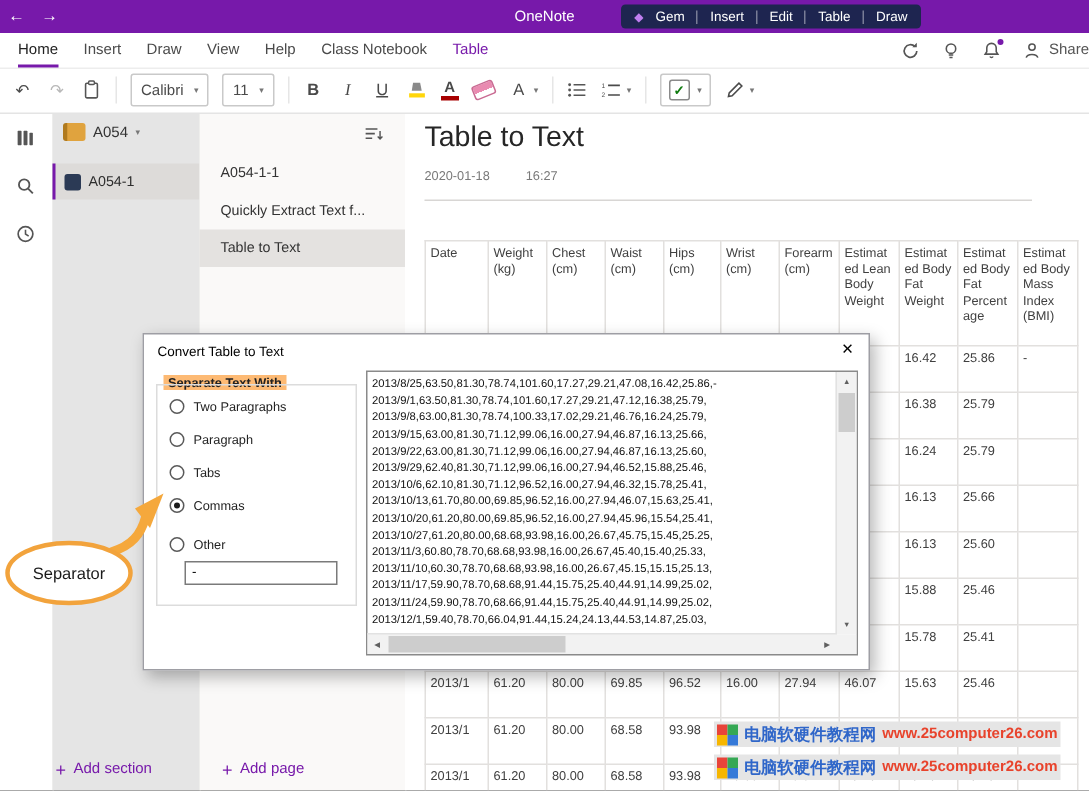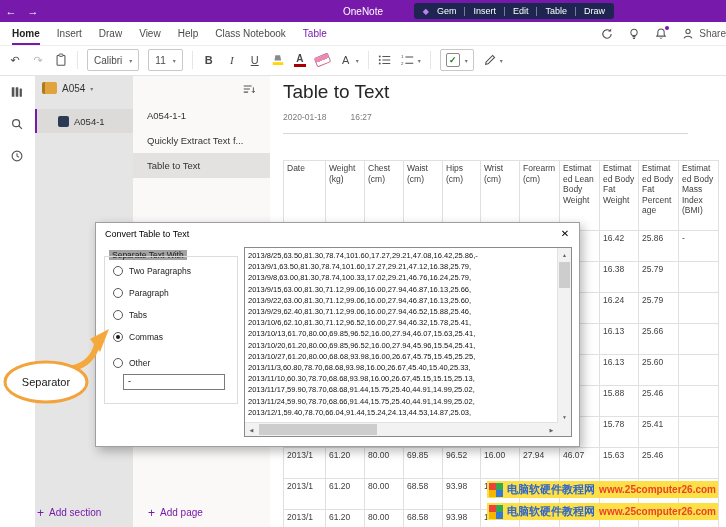--- a/index.html
+++ b/index.html
@@ -15,21 +15,21 @@
             display:flex;align-items:center;padding:0 9px;gap:8px;font-size:9px;}
   .gem-diamond{color:#c07ef0;font-size:8px;}
   .gem-sep{width:1px;height:9px;background:rgba(255,255,255,.4);}
   .gem-item{color:#fff;}
 
   
   .tabsbar{position:absolute;left:0;top:22px;width:726px;height:23px;background:#fff;
            border-bottom:1px solid #ededed;display:flex;align-items:stretch;padding-left:12px;
            gap:17px;font-size:10px;color:#4a4a4a;z-index:9;}
   .rtab{display:flex;align-items:center;border-bottom:2px solid transparent;padding-top:2px;}
-  .rtab.active{font-weight:bold;color:#222;border-bottom-color:#7719aa;}
+  .rtab.active{font-weight:normal;color:#222;border-bottom-color:#7719aa;}
   .rtab.contextual{color:#7719aa;}
   .tabs-right{margin-left:auto;display:flex;align-items:center;gap:13px;padding-right:12px;color:#555;}
   .ic{width:14px;height:14px;display:block;}
   .icon-btn{position:relative;display:flex;align-items:center;color:#555;}
   .share-btn{display:flex;align-items:center;gap:4px;}
   .bell-dot{position:absolute;right:-1px;top:-1px;width:4px;height:4px;border-radius:50%;background:#7719aa;}
 
   
   .toolbar{position:absolute;left:0;top:45px;width:726px;height:30px;background:#fff;
            border-bottom:1px solid #e4e4e4;display:flex;align-items:center;padding-left:8px;
@@ -56,21 +56,21 @@
 
   
   .rail{position:absolute;left:0;top:75px;width:35px;bottom:0;background:#fff;
         border-right:1px solid #eceae8;}
   .rail-icon{position:absolute;left:10px;color:#555;}
   
   .sections{position:absolute;left:35px;top:75px;width:98px;bottom:0;background:#e5e5e5;
             border-right:1px solid #e1dfdd;}
   .nb-header{height:26px;display:flex;align-items:center;gap:5px;padding:0 7px;font-size:10px;color:#333;}
   .nb-icon{width:12px;height:12px;background:#e0a33e;border-left:3px solid #b07a1e;border-radius:2px;display:block;}
-  .sec-item{height:24px;margin-top:8px;display:flex;align-items:center;gap:5px;padding:0 21px;
+  .sec-item{height:24px;margin-top:8px;display:flex;align-items:center;gap:5px;padding:0 6px;
             background:#dddbd9;border-left:2px solid #7719aa;font-size:9.5px;color:#2e2e2e;}
   .sec-icon{width:11px;height:11px;background:#2b3a55;border-radius:2px;display:block;}
   
   .pages{position:absolute;left:133px;top:75px;width:137px;bottom:0;background:#faf9f8;
          border-right:1px solid #e1dfdd;}
   .pages-top{height:28px;position:relative;}
   .sort-icon{position:absolute;right:14px;top:9px;color:#555;}
   .page-item{height:25px;display:flex;align-items:center;padding:0 14px;font-size:9.5px;color:#333;}
   .page-item.selected{background:#e4e2e0;}
   .add-btn{position:absolute;display:flex;align-items:center;gap:5px;color:#7719aa;
@@ -90,21 +90,21 @@
   .onetable tr.hdr{height:70px;}
   .onetable tr.hdr td{white-space:normal;word-wrap:break-word;}
 
   
   .dialog{position:absolute;left:95px;top:222px;width:483px;height:223px;background:#fff;
           border:1px solid #9e9ea4;box-shadow:3px 4px 10px rgba(0,0,0,.28);z-index:30;}
   .dlg-title{position:absolute;left:9px;top:6px;font-size:9px;color:#000;}
   .dlg-close{position:absolute;right:6px;top:3px;width:16px;height:16px;line-height:16px;
              text-align:center;font-size:10px;color:#000;}
   .groupbox{position:absolute;left:8px;top:33px;width:132px;height:146px;border:1px solid #dcdcdc;}
-  .gb-label{position:absolute;left:13px;top:27px;background:#a3a3a3;padding:0 3px;font-size:8.5px;color:#222;}
+  .gb-label{position:absolute;left:13px;top:27px;background:#fdba74;padding:0 3px;font-size:8.5px;color:#222;font-weight:bold;}
   .radio{position:absolute;left:17px;display:flex;align-items:center;gap:6px;font-size:8.5px;color:#222;}
   .rb{width:10px;height:10px;border:1px solid #595959;border-radius:50%;background:#fff;box-sizing:border-box;}
   .rb.on::after{content:"";display:block;width:4px;height:4px;border-radius:50%;background:#1a1a1a;margin:2px;}
   .other-input{position:absolute;left:27px;top:151px;width:96px;height:14px;border:1px solid #7a7a7a;
                font-size:9px;line-height:13px;padding-left:4px;background:#fff;color:#000;}
   .csv-area{position:absolute;left:148px;top:24px;width:326px;height:188px;border:1px solid #8a8a8a;background:#fff;}
   .csv-text{position:absolute;left:3px;top:2px;right:16px;bottom:16px;overflow:hidden;margin:0;
             font-family:"Liberation Sans",sans-serif;font-size:7.5px;line-height:11.2px;white-space:pre;color:#111;}
   .vscroll{position:absolute;top:0;right:0;width:13px;bottom:13px;background:#f2f2f2;border-left:1px solid #e2e2e2;}
   .hscroll{position:absolute;left:0;bottom:0;right:13px;height:13px;background:#f2f2f2;border-top:1px solid #e2e2e2;}
@@ -117,21 +117,21 @@
   .scroll-corner{position:absolute;right:0;bottom:0;width:13px;height:13px;background:#f2f2f2;}
 
   
   .callout{position:absolute;left:2px;top:314px;z-index:40;overflow:visible;}
   .callout-ellipse{fill:#fff;stroke:#f2a33c;stroke-width:3;}
   .callout-text{font-family:"Liberation Sans",sans-serif;font-size:11px;fill:#1a1a1a;text-anchor:middle;}
   .arrow-shaft{fill:none;stroke:#f5a83c;stroke-width:6;stroke-linecap:round;}
   .arrow-head{fill:#f5a83c;}
 
   
-  .watermark{position:absolute;right:8px;display:flex;align-items:center;gap:4px;background:#fde047;
+  .watermark{position:absolute;right:19px;display:flex;align-items:center;gap:4px;background:#e5e5e5;
              padding:1px 2px;z-index:50;white-space:nowrap;}
   .wm1{top:481px;} .wm2{top:503px;}
   .wm-logo{width:14px;height:14px;display:grid;grid-template-columns:7px 7px;grid-template-rows:7px 7px;}
   .wm-logo i{display:block;}
   .q1{background:#e8443a;} .q2{background:#35a854;} .q3{background:#f6b600;} .q4{background:#3579d8;}
   .wm-cn{color:#2f66c9;font-weight:bold;font-size:11px;}
   .wm-url{color:#e8432c;font-weight:bold;font-size:10px;}
 </style>
 </head>
 <body>

